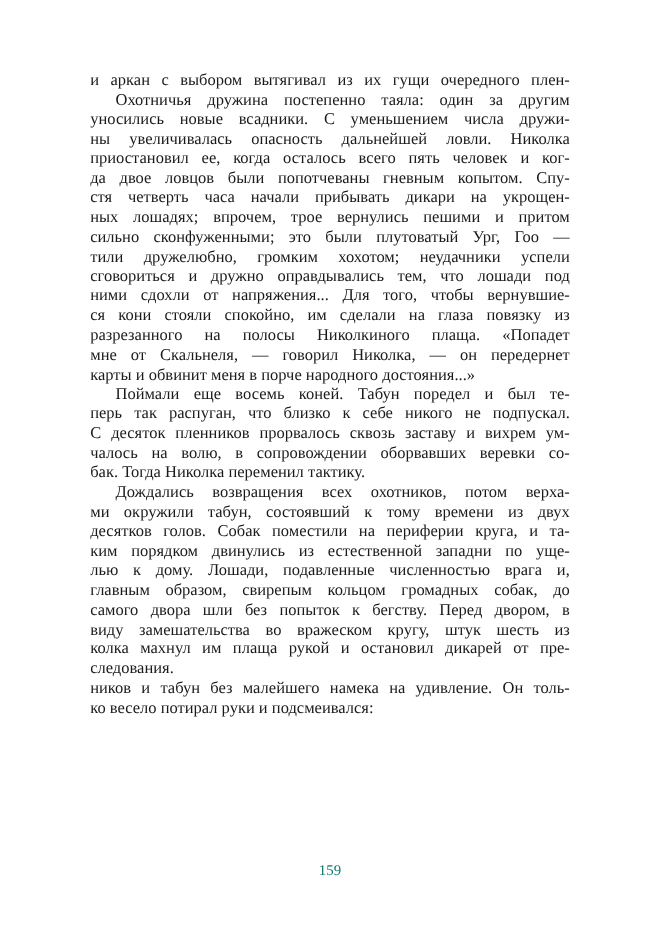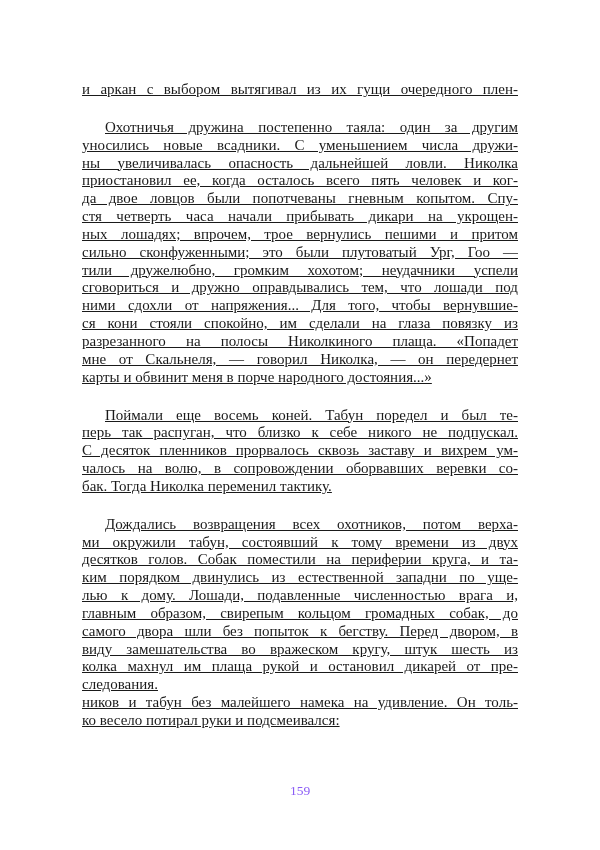--- a/index.html
+++ b/index.html
@@ -16,47 +16,45 @@
     color: #1a1a1a;
   }
   .book-page {
     position: absolute;
     inset: 0;
     background: #ffffff;
   }
   .text-block {
     position: absolute;
     left: 82px;
-    top: 81px;
+    top: 65px;
     width: 436px;
-    text-decoration: underline;
   }
   .line {
     font-size: 15px;
     line-height: 17.85px;
     height: 17.85px;
     text-align: justify;
     text-align-last: justify;
     overflow: hidden;
   }
   .line.para-end {
     text-align-last: left;
   }
   .line.indent {
     text-indent: 23px;
-    margin-top: 20px;
   }
   .page-number {
     position: absolute;
     left: 0;
     top: 783px;
     width: 600px;
     text-align: center;
     font-size: 13.5px;
-    color: #8b5cf6;
+    color: #0f766e;
   }
 </style>
 </head>
 <body>
 
 <div class="book-page">
   <div class="text-block">
       <div class="line">и аркан с выбором вытягивал из их гущи очередного плен-</div>
       <div class="line indent">Охотничья дружина постепенно таяла: один за другим</div>
       <div class="line">уносились новые всадники. С уменьшением числа дружи-</div>

